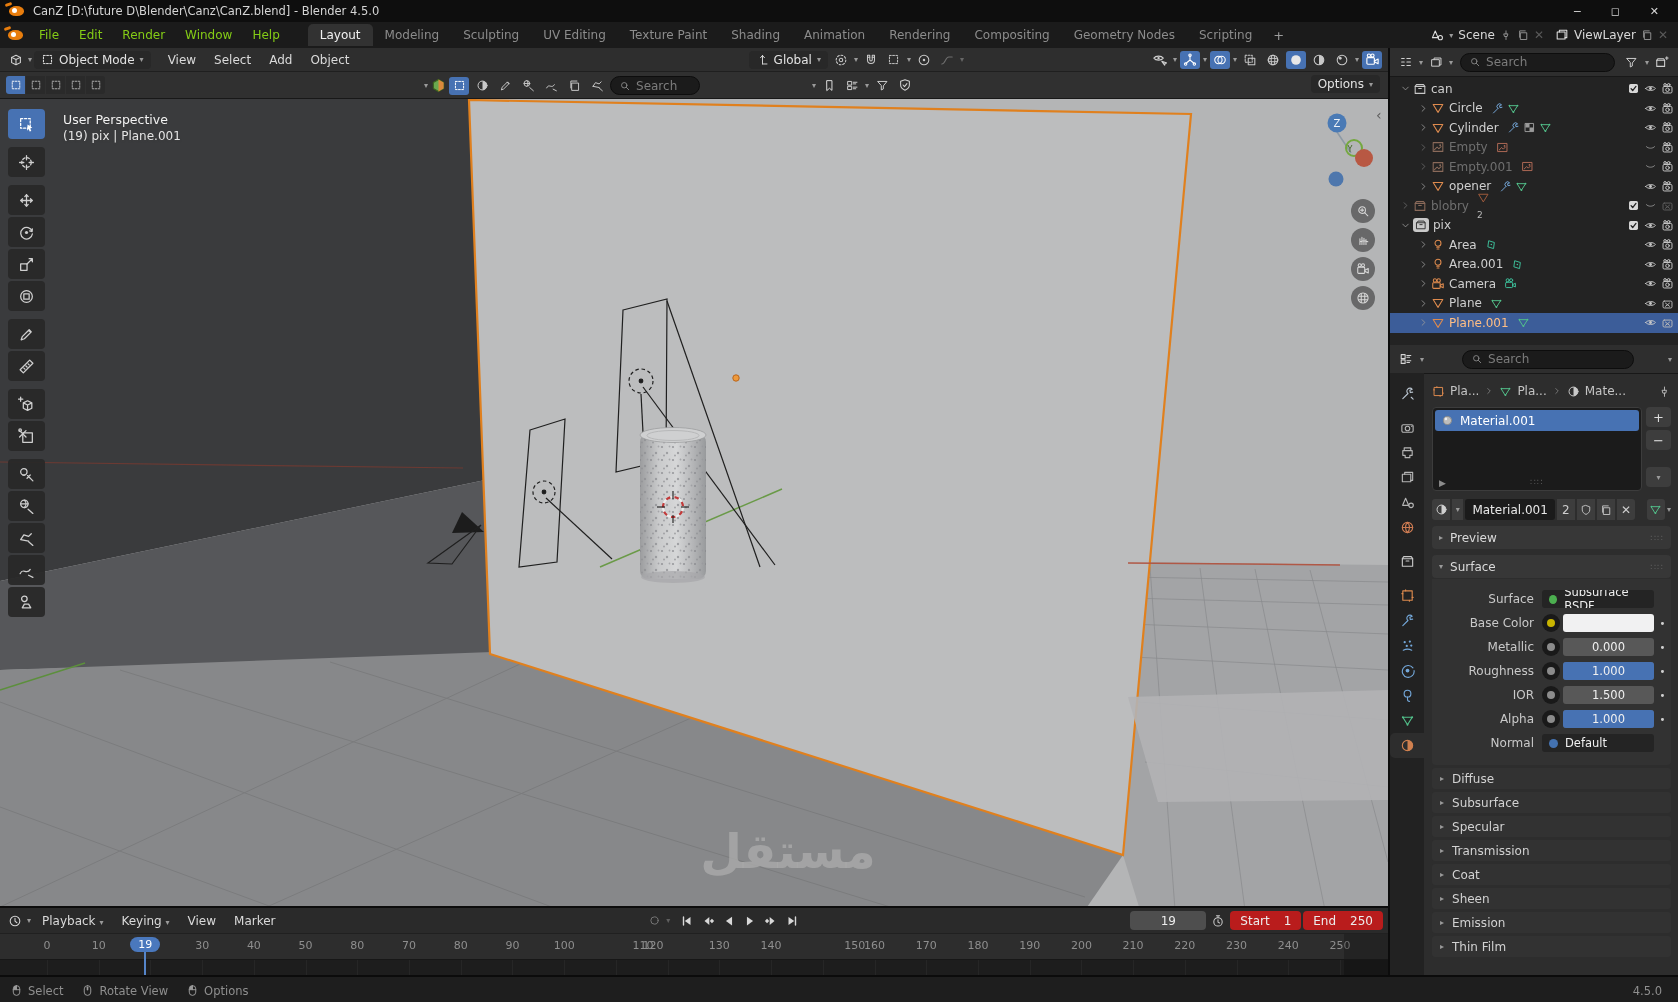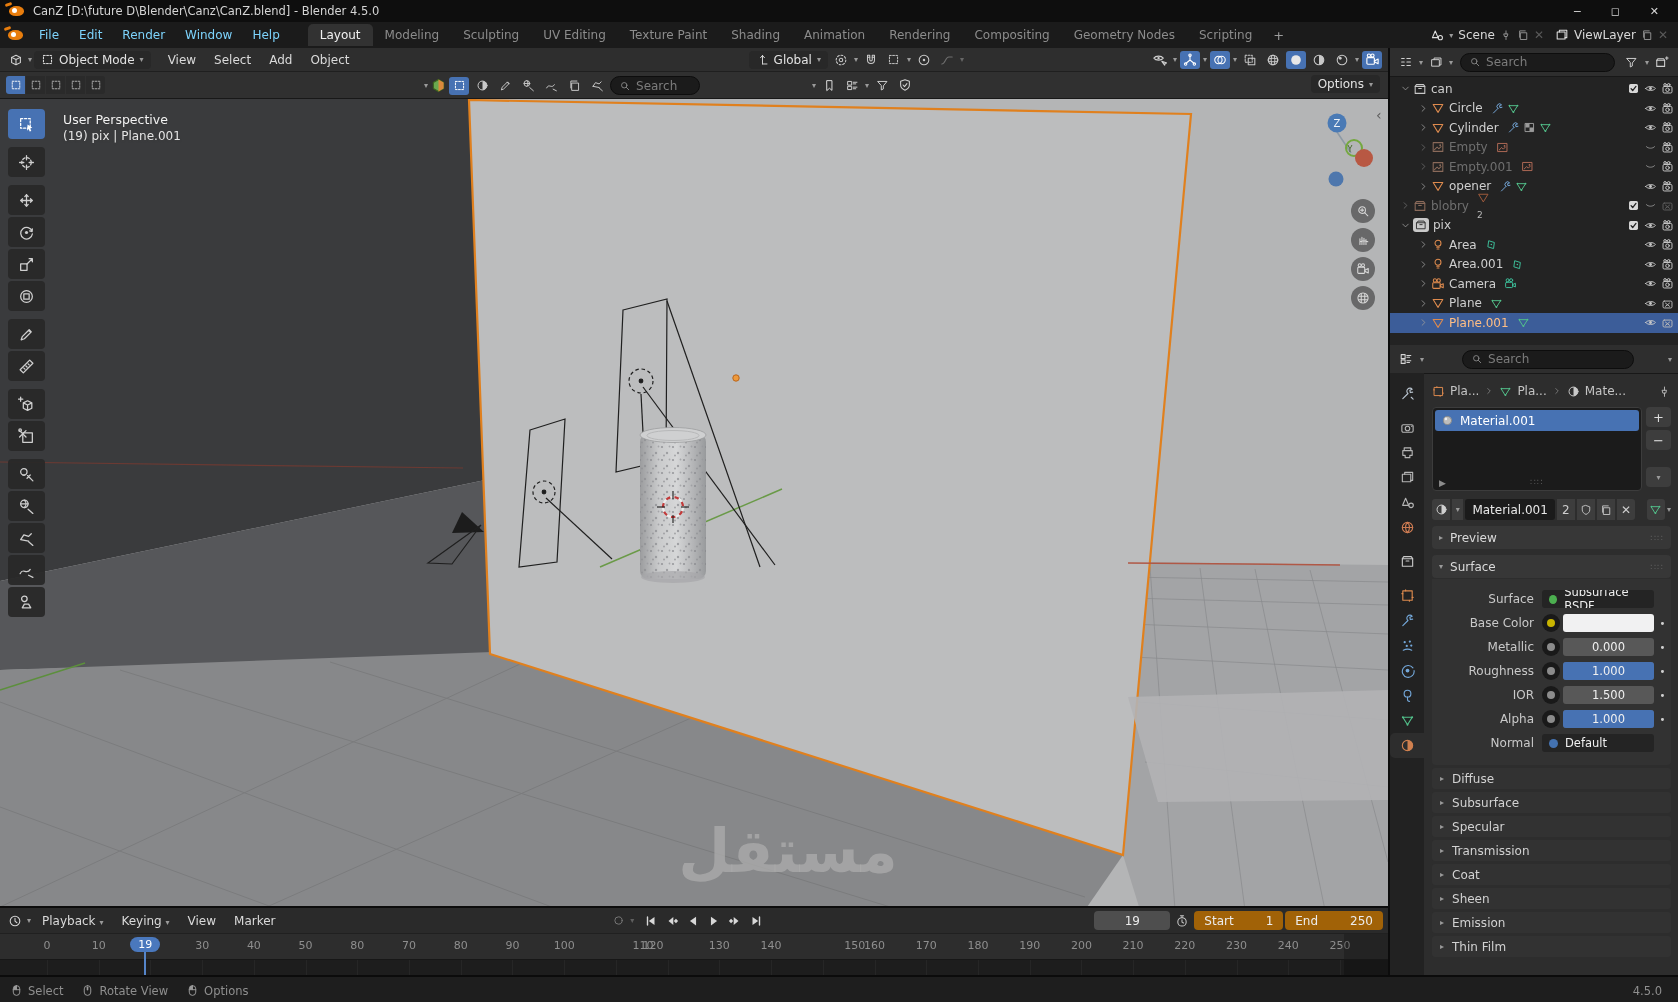--- a/index.html
+++ b/index.html
@@ -1,21 +1,21 @@
 <!DOCTYPE html>
 <html><head>
 <meta charset="utf-8">
 <style>
   html,body{margin:0;padding:0;background:#000}
   #app{position:relative;width:1678px;height:1002px;background:#161616;font-family:"DejaVu Sans",sans-serif;font-size:12px;color:#d4d4d4;overflow:hidden;user-select:none}
   svg{display:block}
   .titlebar{height:22px;background:#0e0e0e;display:flex;align-items:center;gap:9px;padding:0 9px;font-size:11.5px;color:#d5d5d5}
   .winbtns{margin-left:auto;display:flex;gap:30px;padding-right:10px;color:#d8d8d8;font-size:11px}
   .topbar{height:26px;background:#1b1b1b;display:flex;align-items:center;padding:0 6px}
-  .menu{padding:3px 10px;color:#7dd3fc;border-radius:4px}
+  .menu{padding:3px 10px;color:#84cc16;border-radius:4px}
   .tabs{display:flex;margin-left:18px;align-items:center}
   .tab{padding:4px 12px;color:#8c8c8c;border-radius:5px 5px 0 0;white-space:nowrap}
   .tab.active{background:#323232;color:#f0f0f0}
   .newtab{color:#9c9c9c;padding:0 9px;font-size:13px}
   .topright{margin-left:auto;display:flex;align-items:center;gap:3px;color:#d8d8d8}
   .idpart{display:flex;align-items:center;gap:5px;padding:2px 4px}
   .workspace{position:relative;height:927px}
   .vcol{position:absolute;left:0;top:0;width:1388px;height:927px;display:flex;flex-direction:column}
   .vheader{height:23px;background:#2e2e2e;display:flex;align-items:center;gap:2px;padding:0 6px;border-bottom:1px solid #1f1f1f}
   .hmenu{padding:2px 9px;color:#dadada}
@@ -44,21 +44,21 @@
   .timeline{height:67px;background:#262626;border-top:2px solid #0c0c0c;position:relative}
   .tlhead{height:25px;display:flex;align-items:center;gap:2px;padding:0 5px;background:#2a2a2a}
   .tlruler{height:25px;background:#2d2d2d;border-top:1px solid #202020;position:relative}
   .tick{position:absolute;top:5px;transform:translateX(-50%);font-size:11px;color:#8e8e8e}
   .badge{position:absolute;top:3px;transform:translateX(-50%);background:#4a78bd;color:#fff;font-size:11px;border-radius:9px;padding:1px 8px;z-index:3}
   .tltrack{height:15px;background:#1d1d1d;border-top:1px solid #171717;position:relative;overflow:hidden}
   .gline{position:absolute;top:0;bottom:0;width:1px;background:rgba(255,255,255,.045)}
   .playhead{position:absolute;width:2px;background:#5585c9;z-index:2}
   .oor{position:absolute;top:0;bottom:0;right:0;background:rgba(0,0,0,.22)}
   .tlfield{background:#4e4e4e;border-radius:4px;height:19px;display:flex;align-items:center;color:#ececec;padding:0 10px}
-  .tlfield.se{background:#a16207;gap:32px}
+  .tlfield.se{background:#b91c1c;gap:14px}
   .pbtn{width:21px;height:19px;display:flex;align-items:center;justify-content:center;color:#d8d8d8}
   .rcol{position:absolute;right:0;top:0;width:288px;height:927px;border-left:2px solid #0c0c0c;display:flex;flex-direction:column}
   .outliner{height:297px;background:#232323;display:flex;flex-direction:column}
   .ohead{height:28px;background:#2e2e2e;border-bottom:1px solid #181818;display:flex;align-items:center;gap:3px;padding:0 6px}
   .rows{flex:1;padding-top:2px}
   .orow{height:19.5px;display:flex;align-items:center;padding:0 4px 0 10px;color:#cfcfcf}
   .orow.sel{background:#3c5d99}
   .orow .name{margin-left:4px;white-space:nowrap}
   .orow.dim .name{color:#6f6f6f}
   .orow .extras{display:flex;gap:3px;margin-left:8px;align-items:center}
@@ -92,21 +92,21 @@
   .fval.dark{background:#242424;justify-content:flex-start;padding-left:7px;gap:7px}
   .fval.swatch{background:#f1f1f2}
   .fval .fill{position:absolute;left:0;top:0;bottom:0;background:#4772b3}
   .fval span{position:relative;z-index:1}
   .decor{width:17px;text-align:center;color:#d0d0d0;font-size:10px}
   .cpanel{height:21px;margin-top:3px;background:#323232;border-radius:3px;display:flex;align-items:center;gap:8px;padding:0 8px;color:#d2d2d2}
   .statusbar{height:27px;background:#1e1e1e;border-top:2px solid #0b0b0b;display:flex;align-items:center;gap:20px;padding:0 10px;color:#8f8f8f;font-size:11.5px}
   .sitem{display:flex;align-items:center;gap:5px}
   .version{margin-left:auto;padding-right:6px}
   .watermark{position:absolute;left:608px;top:818px;width:360px;text-align:center;z-index:40;pointer-events:none;color:rgba(170,170,170,.8)}
-  .wm1{font-size:60px;font-weight:bold;line-height:66px}
+  .wm1{font-size:48px;font-weight:bold;line-height:66px}
   .wm2{font-size:33px;font-weight:bold;letter-spacing:1px;line-height:34px}
   .logo{width:15px;height:10px;border-radius:50% 50% 45% 45%;background:#e87d0d;position:relative}
   .logo:before{content:"";position:absolute;left:3px;top:2px;width:5px;height:5px;border-radius:50%;background:#fff}
   .logo:after{content:"";position:absolute;left:-4px;top:-3px;width:7px;height:3px;border-radius:2px;background:#e87d0d;transform:rotate(-20deg)}
 </style>
 </head>
 <body>
 
 <div id="app">
 

